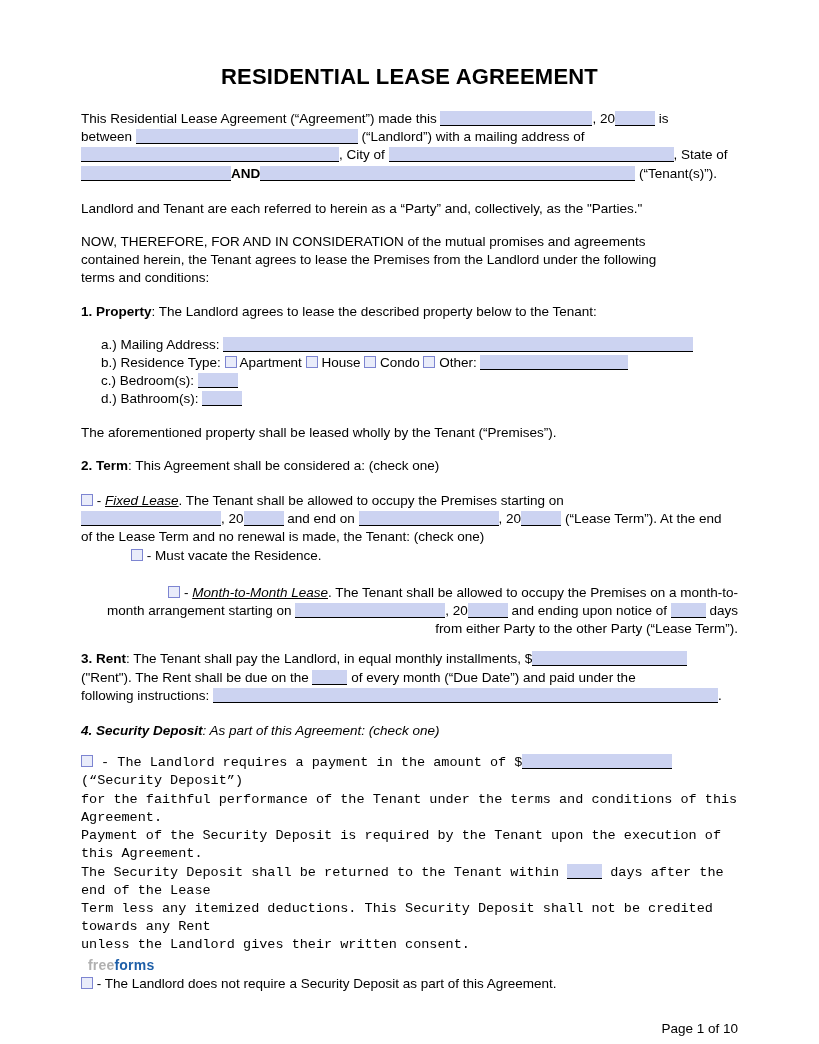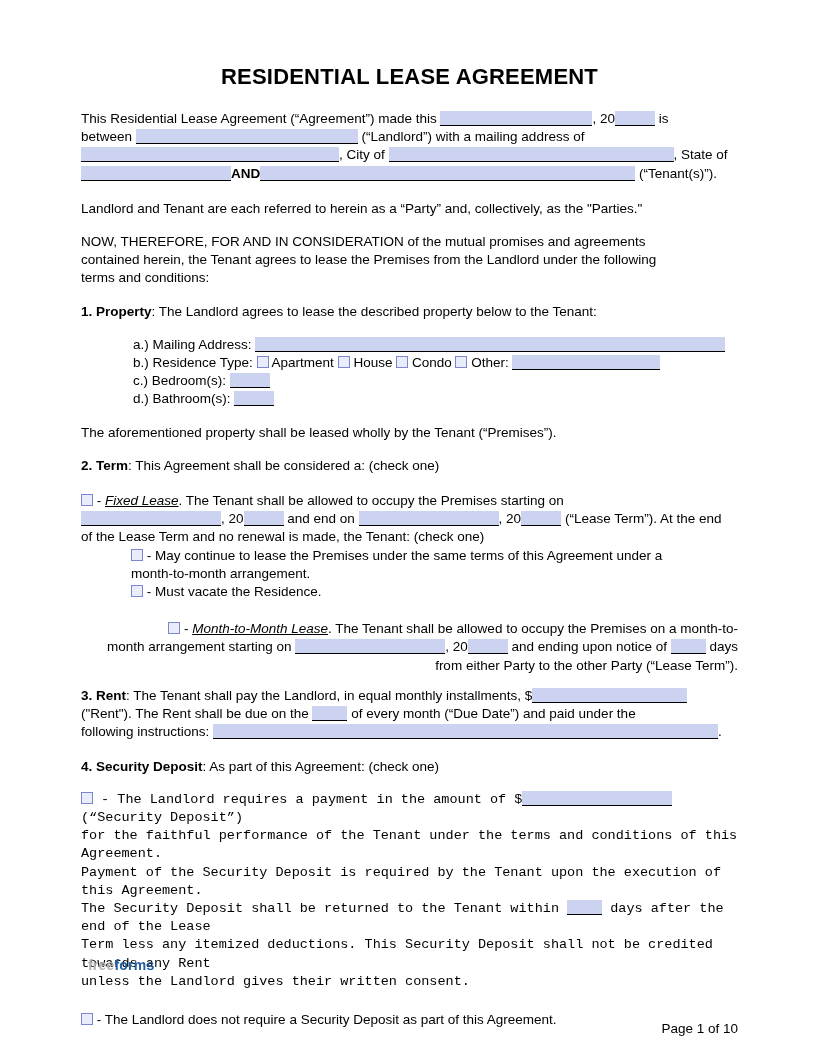--- a/index.html
+++ b/index.html
@@ -13,27 +13,27 @@
   }
   .content{padding:64px 81px 0 81px;}
   .doc-title{
     text-align:center;font-size:22px;font-weight:bold;
     line-height:26px;margin:0 0 20px 0;letter-spacing:.2px;
   }
   .para{margin:0 0 15px 0;}
   .mb17{margin-bottom:17px;}
   .mb19{margin-bottom:19px;}
   .mb12{margin-bottom:12px;text-align:right;}
-  .mb14{margin-bottom:14px;}
+  .mb14{margin-bottom:14px;font-style:italic;}
   .mb20{margin-bottom:20px;font-family:Liberation Mono, monospace;}
   .mb0{margin-bottom:0;}
   .line{white-space:normal;}
   .b{font-weight:bold;}
   .iu{font-style:italic;text-decoration:underline;}
-  .indent1{margin-left:52px;}
+  .indent1{margin-left:20px;}
   .indent2{margin-left:50px;}
   .blank{
     display:inline-block;height:14px;
     background:#ccd3f1;border-bottom:1px solid #000;
     vertical-align:-3px;
   }
   .cb{
     display:inline-block;width:10px;height:10px;
     border:1.5px solid #7d85d1;background:#e9ecfa;
     vertical-align:-1px;
@@ -97,24 +97,20 @@
     </div>
 
     <div class="para mb0">
       <div class="line"><span class="cb"></span><span> - </span><span class="iu">Fixed Lease</span><span>. The Tenant shall be allowed to occupy the Premises starting on</span></div>
       <div class="line"><span class="blank w140"></span><span>, 20</span><span class="blank w40"></span><span> and end on </span><span class="blank w140"></span><span>, 20</span><span class="blank w40"></span><span> (“Lease Term”). At the end</span></div>
       <div class="line"><span>of the Lease Term and no renewal is made, the Tenant: (check one)</span></div>
     </div>
 
     <div class="para mb19">
       <div class="indent2">
-        <div class="line"><span class="cb"></span><span> - May continue to lease the Premises under the same terms of this Agreement under a</span></div>
-        <div class="line"><span>month-to-month arrangement.</span></div>
-      </div>
-      <div class="indent2">
         <div class="line"><span class="cb"></span><span> - Must vacate the Residence.</span></div>
       </div>
     </div>
 
     <div class="para mb12">
       <div class="line"><span class="cb"></span><span> - </span><span class="iu">Month-to-Month Lease</span><span>. The Tenant shall be allowed to occupy the Premises on a month-to-</span></div>
       <div class="line"><span>month arrangement starting on </span><span class="blank w150"></span><span>, 20</span><span class="blank w40"></span><span> and ending upon notice of </span><span class="blank w35"></span><span> days</span></div>
       <div class="line"><span>from either Party to the other Party (“Lease Term”).</span></div>
     </div>
 

